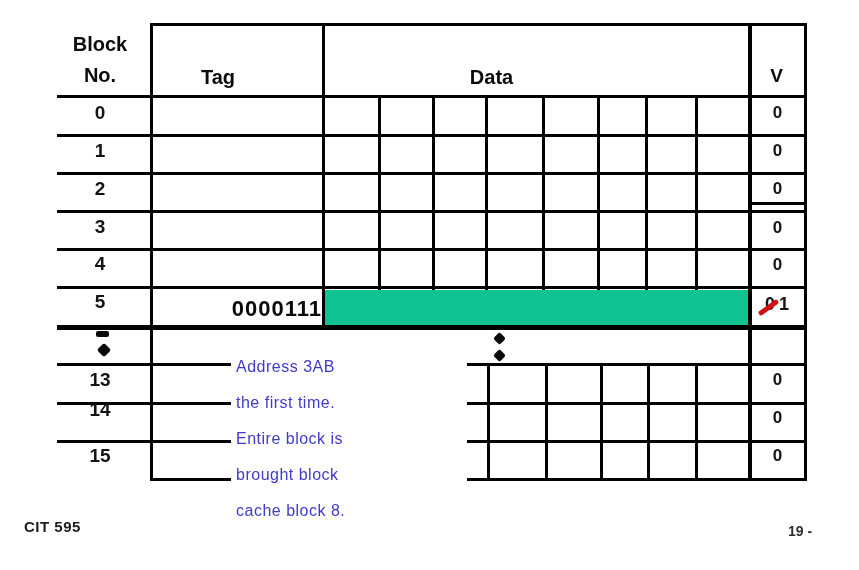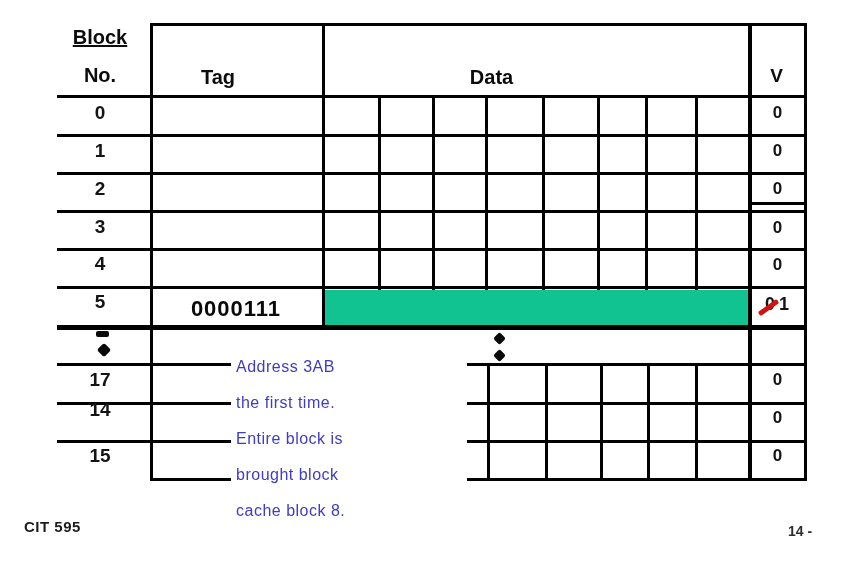--- a/index.html
+++ b/index.html
@@ -5,21 +5,21 @@
   html,body { margin:0; padding:0; background:#fff; }
   .canvas {
     position:relative; width:859px; height:570px; background:#ffffff;
     font-family:"Liberation Sans", sans-serif; overflow:hidden;
   }
   .hl, .vl { position:absolute; background:#000; }
   .hdr { position:absolute; font-weight:bold; color:#0c0c0c; text-align:center; font-size:20px; }
   .bn  { position:absolute; left:57px; width:86px; text-align:center; font-weight:bold; color:#141414; font-size:19px; }
   .vv  { position:absolute; left:751px; width:53px; text-align:center; font-weight:bold; color:#141414; font-size:17px; }
   .tagval {
-    position:absolute; left:150px; width:172px; top:296px; text-align:center;
+    position:absolute; left:150px; width:172px; top:296px; text-align:right;
     font-weight:bold; color:#0a0a0a; font-size:22px; letter-spacing:1px;
   }
   .greenbar { position:absolute; left:325px; top:290px; width:423px; height:35px; background:#11C390; }
   .v5 {
     position:absolute; left:750px; top:294px; width:54px; display:flex;
     justify-content:center; gap:4px; font-weight:bold; font-size:18px; color:#141414;
   }
   .strike {
     position:absolute; left:757px; top:305px; width:23px; height:5px;
     background:#cf1212; border-radius:2px; transform:rotate(-36deg);
@@ -67,33 +67,33 @@
   <div class="vl" style="left:645px;top:95px;width:3px;height:195px;"></div>
   <div class="vl" style="left:695px;top:95px;width:3px;height:195px;"></div>
   <div class="vl" style="left:748px;top:23px;width:4px;height:458px;"></div>
   <div class="vl" style="left:804px;top:23px;width:3px;height:458px;"></div>
   <div class="vl" style="left:487px;top:363px;width:3px;height:118px;"></div>
   <div class="vl" style="left:545px;top:363px;width:3px;height:118px;"></div>
   <div class="vl" style="left:600px;top:363px;width:3px;height:118px;"></div>
   <div class="vl" style="left:647px;top:363px;width:3px;height:118px;"></div>
   <div class="vl" style="left:695px;top:363px;width:3px;height:118px;"></div>
 
-  <div class="hdr" style="left:57px;top:26px;width:86px;text-decoration:underline;">Block</div>
+  <div class="hdr" style="left:57px;top:33px;width:86px;">Block</div>
   <div class="hdr" style="left:57px;top:64px;width:86px;">No.</div>
   <div class="hdr" style="left:150px;top:66px;width:136px;">Tag</div>
   <div class="hdr" style="left:322px;top:66px;width:339px;">Data</div>
   <div class="hdr" style="left:748px;top:65px;width:57px;font-size:19px;">V</div>
 
   <div class="bn" style="top:102px;">0</div>
   <div class="bn" style="top:140px;">1</div>
   <div class="bn" style="top:178px;">2</div>
   <div class="bn" style="top:216px;">3</div>
   <div class="bn" style="top:253px;">4</div>
   <div class="bn" style="top:291px;">5</div>
-  <div class="bn" style="top:369px;">17</div>
+  <div class="bn" style="top:369px;">13</div>
   <div class="bn" style="top:399px;">14</div>
   <div class="bn" style="top:445px;">15</div>
 
   <div class="vv" style="top:103px;">0</div>
   <div class="vv" style="top:141px;">0</div>
   <div class="vv" style="top:179px;">0</div>
   <div class="vv" style="top:218px;">0</div>
   <div class="vv" style="top:255px;">0</div>
   <div class="vv" style="top:370px;">0</div>
   <div class="vv" style="top:408px;">0</div>
@@ -118,15 +118,15 @@
 
   <div class="annot">
     <div>Address 3AB</div>
     <div>the first time.</div>
     <div>Entire block is</div>
     <div>brought block</div>
     <div>cache block 8.</div>
   </div>
 
   <div class="foot-left">CIT 595</div>
-  <div class="foot-right">14 -</div>
+  <div class="foot-right">19 -</div>
 
 </div>
 
 </body></html>

